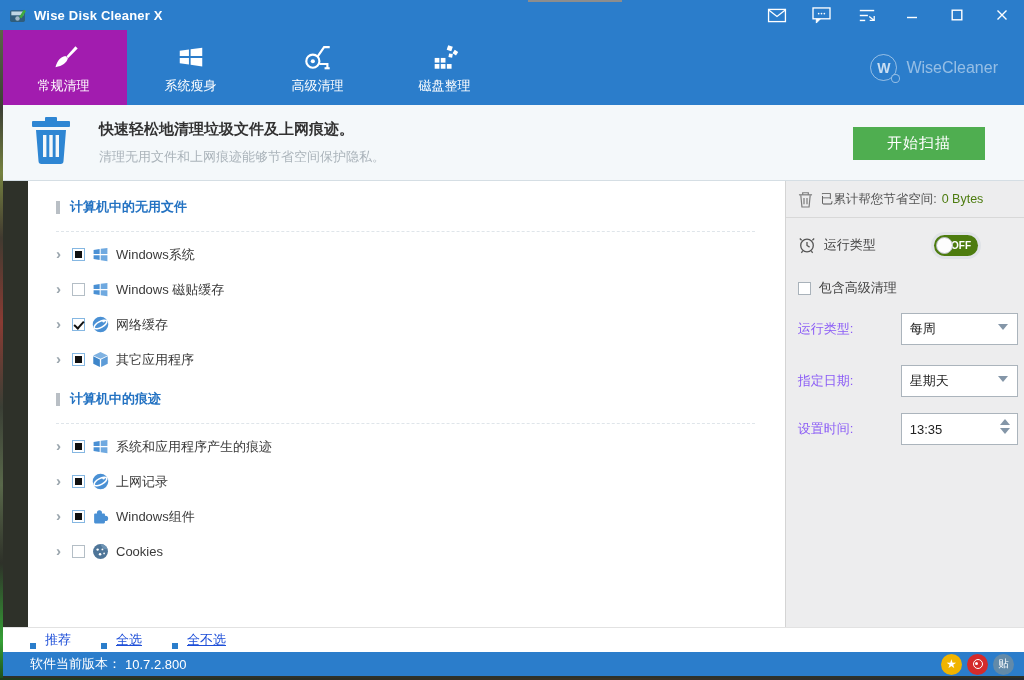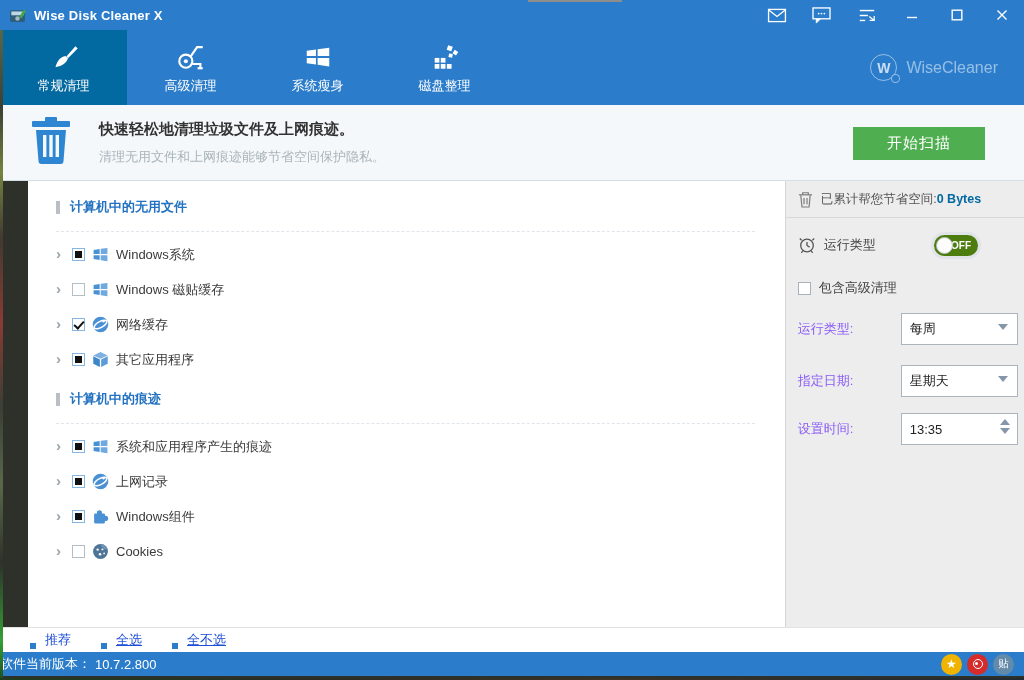--- a/index.html
+++ b/index.html
@@ -10,21 +10,21 @@
   .titlebar { height:30px; background:#2b7dcb; display:flex; align-items:center; padding-left:9px; position:relative; z-index:5;}
   .app-ic { width:17px; height:17px; margin-right:8px; flex:none; }
   .win-title { color:#fff; font-weight:bold; font-size:13px; letter-spacing:.2px; }
   .tb-btns { margin-left:auto; display:flex; height:30px; }
   .tb-btn { width:45px; height:30px; display:flex; align-items:center; justify-content:center; cursor:pointer; }
   .tb-btn svg { display:block; }
 
   
   .tabbar { height:75px; background:#2b7dcb; display:flex; }
   .tab { width:127px; display:flex; flex-direction:column; align-items:center; justify-content:center; color:#fff; cursor:pointer; }
-  .tab.active { background:#0369a1;text-align:center; }
+  .tab.active { background:#a21caf;text-align:center; }
   .tab-ic { height:32px; display:flex; align-items:flex-end; }
   .tab-ic svg { width:30px; height:30px; }
   .tab-label { font-size:13px; margin-top:5px; }
   .brand { margin-left:auto; display:flex; align-items:center; padding-right:26px; color:rgba(255,255,255,.5); font-size:16px; }
   .brand-circle { width:27px; height:27px; border:1.5px solid rgba(255,255,255,.5); border-radius:50%; display:flex; align-items:center; justify-content:center; color:rgba(255,255,255,.75); font-weight:bold; font-size:14px; margin-right:9px; position:relative; }
   .brand-circle::after { content:""; position:absolute; width:7px; height:7px; border:1.5px solid rgba(255,255,255,.5); border-radius:50%; right:-4px; bottom:-3px; background:#2b7dcb; }
 
   
   .header { height:76px; background:#f4f8fa; border-bottom:1px solid #d5dee4; display:flex; align-items:center; position:relative; }
   .trash-big { margin-left:30px; flex:none; }
@@ -50,21 +50,21 @@
   .it-ic { width:17px; height:17px; margin-left:7px; flex:none; }
   .it-ic svg { width:17px; height:17px; display:block; }
   .it-label { font-size:13px; color:#3a3a3a; margin-left:7px; }
   .sec2 { margin-top:8px; }
 
   
   .side-pane { width:246px; background:#ededee; border-left:1px solid #d4d4d4; }
   .savings-row { height:37px; border-bottom:1px solid #d8d8d8; display:flex; align-items:center; padding-left:12px; }
   .savings-row svg { flex:none; }
   .savings-label { font-size:12.5px; color:#555; margin-left:8px; }
-  .savings-value { font-size:12.5px; font-weight:bold; color:#0369a1; }
+  .savings-value { font-size:12.5px; font-weight:normal; color:#4d7c0f; margin-left:5px; }
   .side-content { padding-left:12px; }
   .sched-row { margin-top:15px; height:24px; display:flex; align-items:center; }
   .sched-label { font-size:13px; color:#444; margin-left:8px; }
   .toggle { margin-left:auto; margin-right:46px; width:44px; height:21px; border-radius:11px; background:#4d7c0f; box-shadow:0 0 0 3px #e0e3e7; position:relative; display:flex; align-items:center; justify-content:flex-end; cursor:pointer; }
   .toggle-knob { position:absolute; left:2px; top:2px; width:17px; height:17px; border-radius:50%; background:#fdfdfd; border:1px solid #b7bcc2; }
   .toggle-text { color:#fff; font-size:10px; font-weight:bold; margin-right:7px; }
   .include-row { margin-top:22px; display:flex; align-items:center; }
   .cb-plain { width:13px; height:13px; background:#fff; border:1px solid #a9b2ba; cursor:pointer; flex:none; }
   .include-label { font-size:13px; color:#444; margin-left:8px; }
   .form-row { display:flex; align-items:center; }
@@ -74,21 +74,21 @@
   .sel::after { content:""; position:absolute; right:9px; top:10px; border-left:5px solid transparent; border-right:5px solid transparent; border-top:6px solid #8496a8; }
   .spin { position:absolute; right:5px; top:0; width:12px; height:100%; }
   .spin::before { content:""; position:absolute; top:5px; left:0; border-left:5px solid transparent; border-right:5px solid transparent; border-bottom:6px solid #8496a8; }
   .spin::after { content:""; position:absolute; top:14px; left:0; border-left:5px solid transparent; border-right:5px solid transparent; border-top:6px solid #8496a8; }
 
   
   .linksbar { height:25px; background:#fff; border-top:1px solid #e2e2e2; display:flex; align-items:center; padding-left:30px; gap:30px; }
   .flink { font-size:13px; color:#1d4ed8; display:flex; align-items:flex-end; cursor:pointer; }
   .flink::before { content:""; width:6px; height:6px; background:#2b7dcb; margin-right:9px; }
   .flink.u .flink-text { text-decoration:underline; }
-  .statusbar { height:24px; background:#2b7dcb; display:flex; align-items:center; color:#fff; font-size:13px; }
+  .statusbar { height:24px; background:#2b7dcb; display:flex; align-items:center; padding-left:30px; color:#fff; font-size:13px; }
   .soc-wrap { margin-left:auto; display:flex; align-items:center; gap:5px; margin-right:10px; }
   .soc { width:21px; height:21px; border-radius:50%; display:flex; align-items:center; justify-content:center; cursor:pointer; }
   .soc.gold { background:#f0b400; color:#fff; font-size:12px; }
   .soc.red { background:#d52b2b; }
   .eye { width:10px; height:10px; border:1.6px solid #fff; border-radius:50%; position:relative; }
   .eye::after { content:""; position:absolute; width:3px; height:3px; background:#fff; border-radius:50%; top:1.5px; left:1.5px; }
   .soc.steel { background:#628aa9; color:#fff; font-size:10.5px; }
 
   
   .edge-left { position:absolute; left:0; top:30px; width:3px; height:650px; z-index:40;
@@ -170,40 +170,40 @@
       <span class="tab-ic">
         <svg viewBox="0 0 32 32" fill="#fff">
           <path d="M18.5 15.5 28.2 4.6l2.4 2.2-10.3 10.4z"></path>
           <path d="M17.5 14.8c-5.5 1.2-8.6 4.6-10.6 12 7.6-1.2 11.7-4.3 13.3-9.4z"></path>
         </svg>
       </span>
       <span class="tab-label">常规清理</span>
     </div>
     <div class="tab">
       <span class="tab-ic">
+        <svg viewBox="0 0 32 32" fill="#fff">
+          <path d="M4 9.4 13.8 8v7H4z"></path>
+          <path d="M15.6 7.7 28 6v9H15.6z"></path>
+          <path d="M4 17h9.8v7L4 22.6z"></path>
+          <path d="M15.6 17H28v9l-12.4-1.7z"></path>
+        </svg>
+      </span>
+      <span class="tab-label">系统瘦身</span>
+    </div>
+    <div class="tab">
+      <span class="tab-ic">
         <svg viewBox="0 0 32 32" fill="none" stroke="#fff" stroke-width="2.3">
           <circle cx="10.5" cy="20.5" r="7"></circle>
           <circle cx="10.5" cy="20.5" r="2.2" fill="#fff" stroke="none"></circle>
           <path d="M15.5 15.5 22.5 5.5h6"></path>
           <path d="M17.5 23.5h8.5v4.5"></path>
           <path d="M23 28h5.5"></path>
         </svg>
       </span>
       <span class="tab-label">高级清理</span>
-    </div>
-    <div class="tab">
-      <span class="tab-ic">
-        <svg viewBox="0 0 32 32" fill="#fff">
-          <path d="M4 9.4 13.8 8v7H4z"></path>
-          <path d="M15.6 7.7 28 6v9H15.6z"></path>
-          <path d="M4 17h9.8v7L4 22.6z"></path>
-          <path d="M15.6 17H28v9l-12.4-1.7z"></path>
-        </svg>
-      </span>
-      <span class="tab-label">系统瘦身</span>
     </div>
     <div class="tab">
       <span class="tab-ic">
         <svg viewBox="0 0 32 32" fill="#fff">
           <rect x="5" y="17" width="5" height="5"></rect>
           <rect x="11.5" y="17" width="5" height="5"></rect>
           <rect x="5" y="23.5" width="5" height="5"></rect>
           <rect x="11.5" y="23.5" width="5" height="5"></rect>
           <rect x="18" y="23.5" width="5" height="5"></rect>
           <rect x="18.5" y="4" width="5.2" height="5.2" transform="rotate(18 21 6.5)"></rect>

